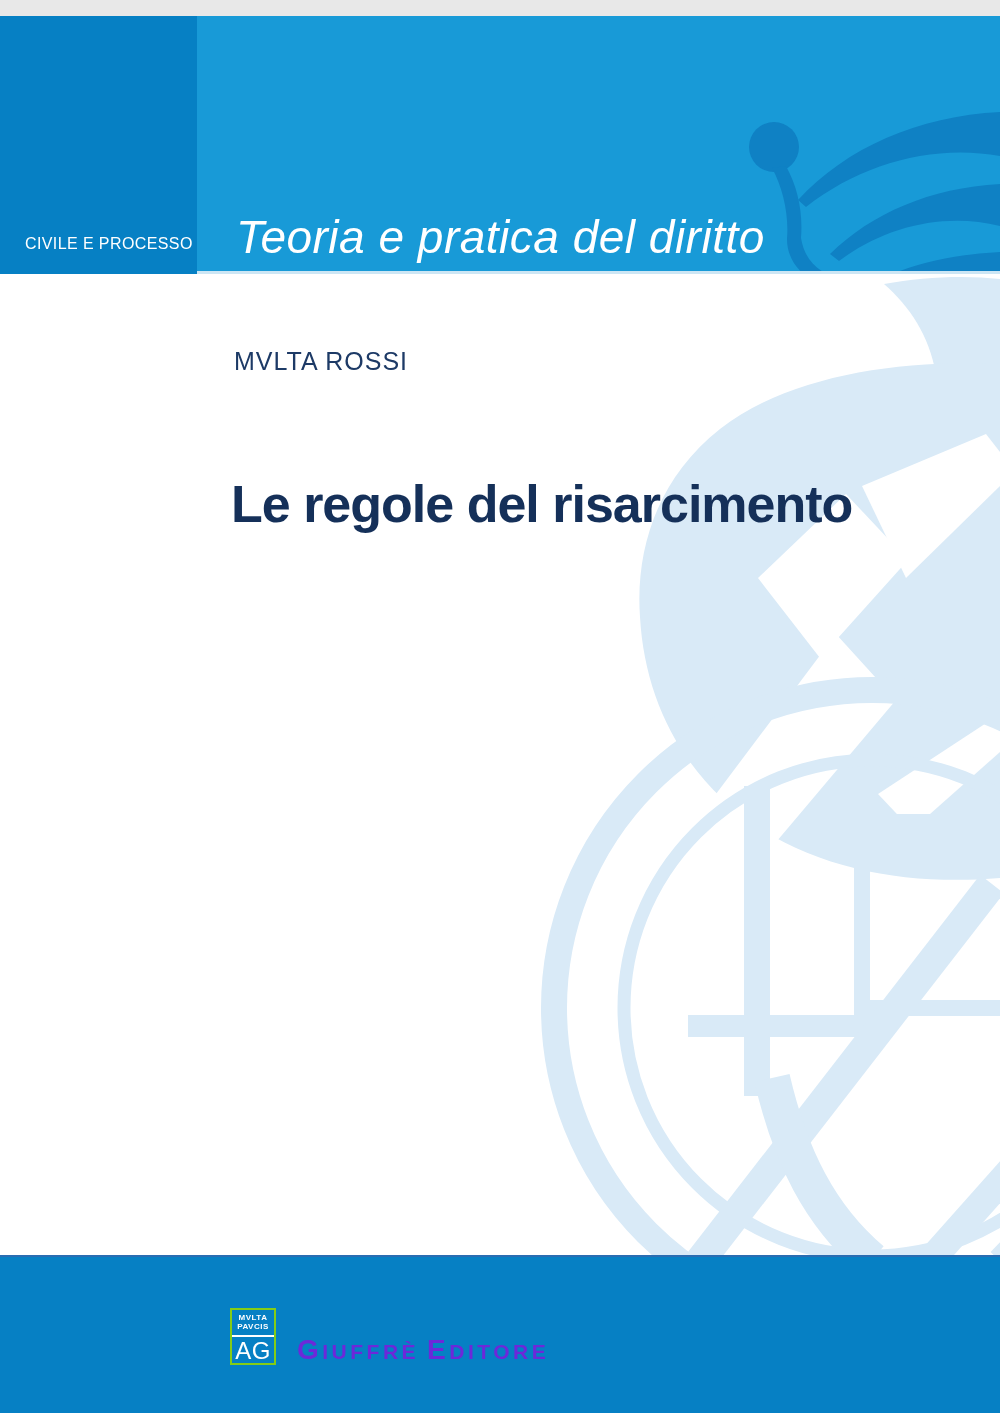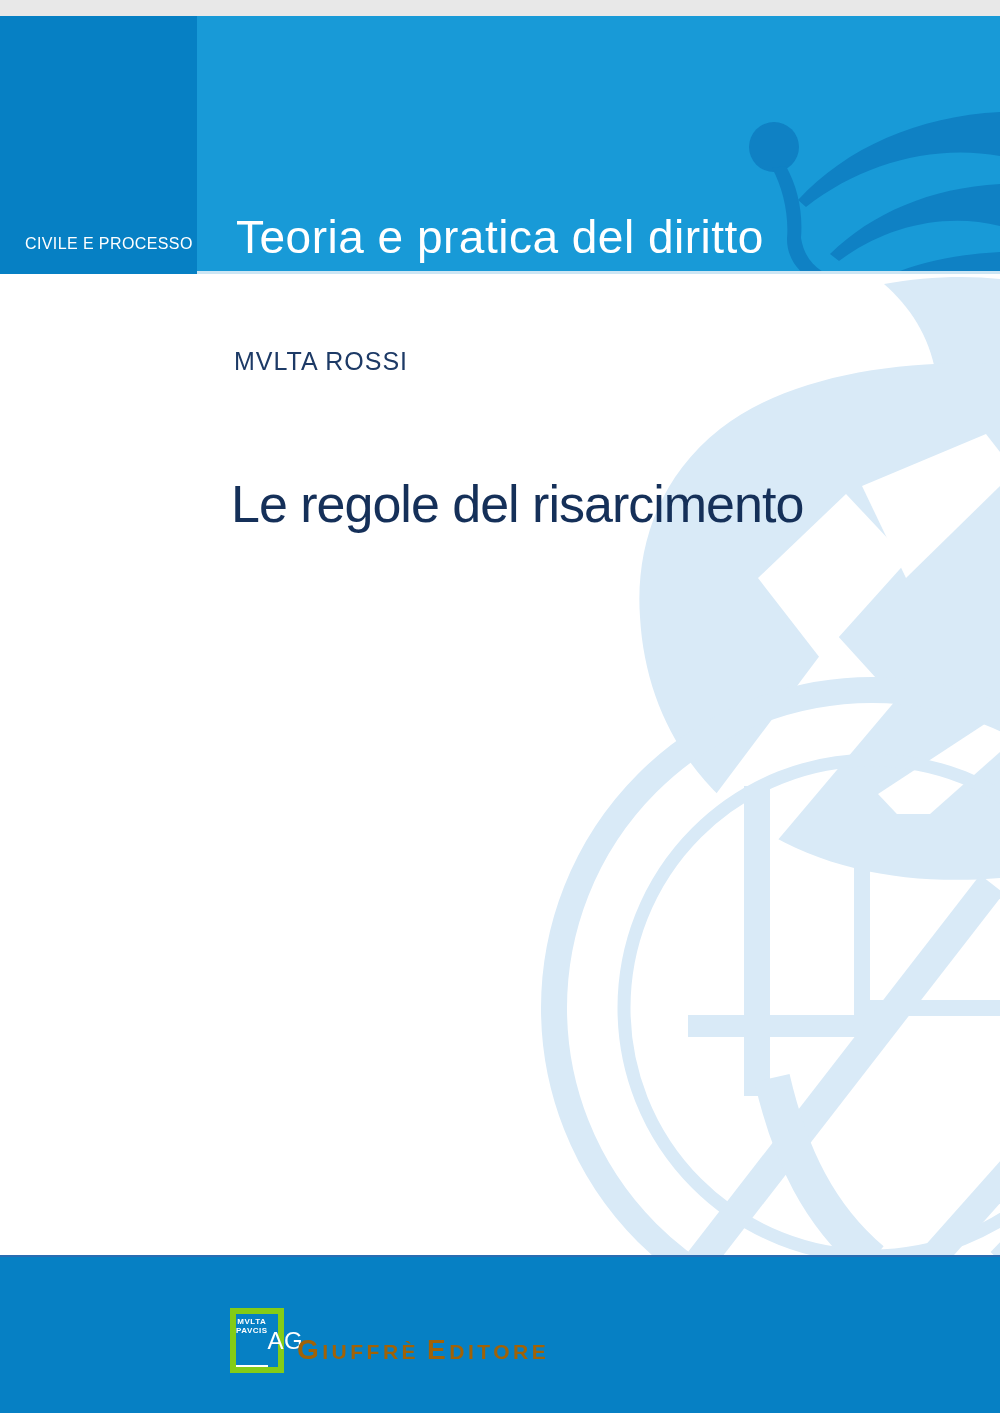--- a/index.html
+++ b/index.html
@@ -22,56 +22,56 @@
   .top-band-left{
     position:absolute;left:0;top:0;width:197px;height:258px;
     background:#0680c4;z-index:3;
   }
   .category-label{
     position:absolute;left:25px;top:219px;z-index:4;
     color:#ffffff;font-size:16px;letter-spacing:0.4px;white-space:nowrap;
   }
   .series-title{
     position:absolute;left:236px;top:194px;z-index:4;
-    color:#ffffff;font-size:46px;font-weight:400;letter-spacing:0.5px;white-space:nowrap;
+    color:#ffffff;font-size:46px;font-weight:400;letter-spacing:0.5px;white-space:nowrap;font-style:italic;
   }
   .band-ornament{position:absolute;right:0;top:0;width:1000px;height:255px;z-index:3;overflow:hidden;}
   
   .author{
     position:absolute;left:234px;top:331px;z-index:5;
     color:#1d3a66;font-size:25px;letter-spacing:1px;white-space:nowrap;
   }
   .book-title{
     position:absolute;left:231px;top:452px;z-index:5;
-    color:#153059;font-size:52px;font-weight:400;line-height:73px;
+    color:#153059;font-size:52px;font-weight:700;line-height:73px;
     letter-spacing:-1px;white-space:nowrap;
   }
   
   .bottom-band{
     position:absolute;left:0;top:1239px;width:1000px;height:174px;
     background:#0680c4;z-index:2;
     border-top:2px solid #2a6db2;
   }
   .logo-box{
     position:absolute;left:230px;top:1292px;z-index:4;
-    width:42px;height:53px;border:6px solid #84cc16;
-    display:flex;
+    width:42px;height:53px;border:2px solid #84cc16;
+    display:flex;flex-direction:column;
   }
   .logo-motto{
     flex:0 0 22px;border-bottom:2px solid #ffffff;
     color:#ffffff;font-weight:700;font-size:8px;line-height:9px;
     text-align:center;padding-top:3px;letter-spacing:0.5px;
   }
   .logo-initials{
     flex:1;display:flex;align-items:center;justify-content:center;
     color:#ffffff;font-weight:400;font-size:24px;letter-spacing:0.5px;
   }
   .publisher{
     position:absolute;left:297px;top:1318px;z-index:4;
-    color:#a16207;font-weight:700;letter-spacing:3.5px;white-space:nowrap;
+    color:#6d28d9;font-weight:700;letter-spacing:3.5px;white-space:nowrap;
   }
   .publisher .big{font-size:28px;}
   .publisher .small{font-size:21px;}
   .publisher .gap{display:inline-block;width:8px;}
 </style>
 </head>
 <body>
 
 <div class="page">
 

